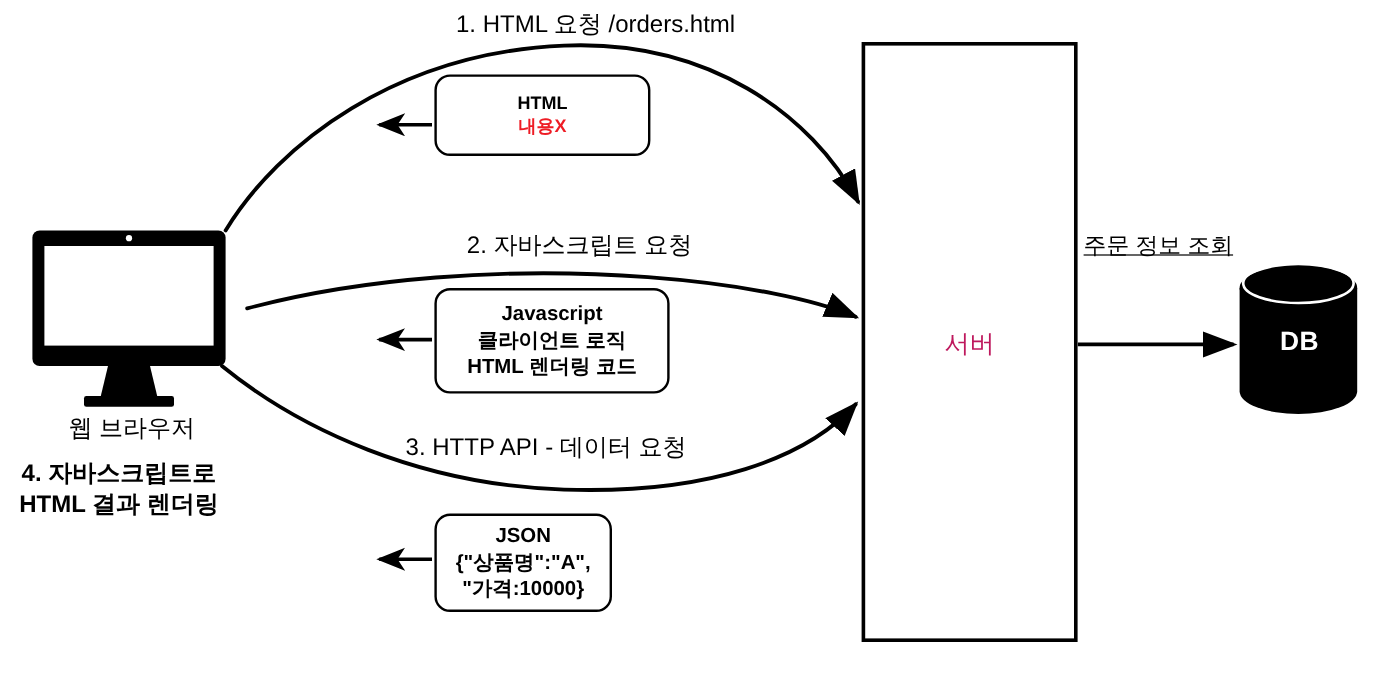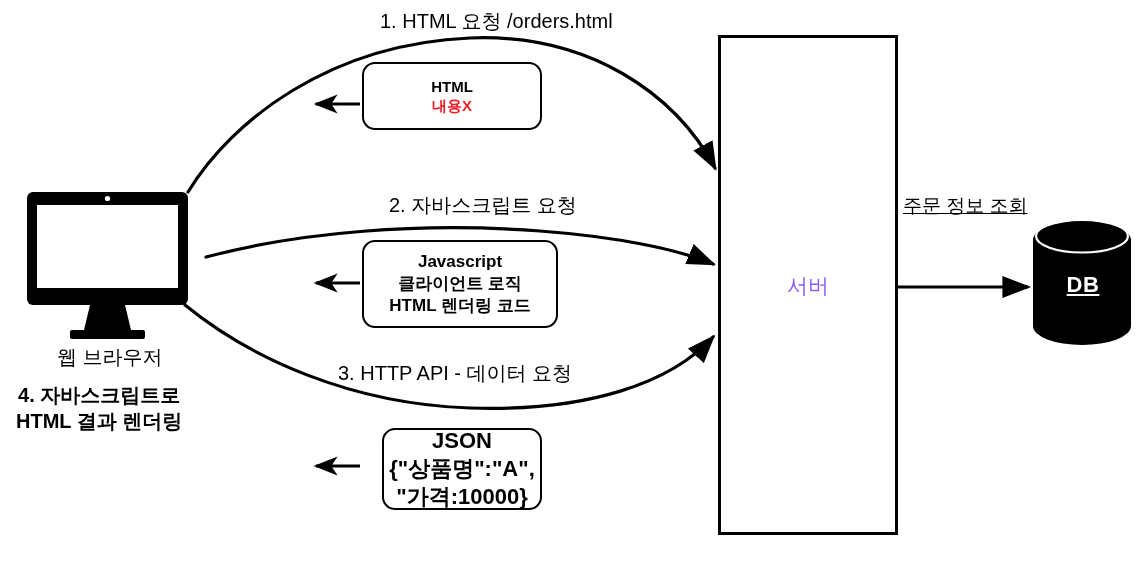--- a/index.html
+++ b/index.html
@@ -42,21 +42,21 @@
     color: #000000;
     line-height: 1.28;
   }
   .info-box .ln {
     display: block;
     white-space: nowrap;
   }
 
   #box-html   { left: 362px; top: 62px;  width: 180px; height: 68px;  font-size: 15px; }
   #box-js     { left: 362px; top: 240px; width: 196px; height: 88px;  font-size: 17px; }
-  #box-json   { left: 382px; top: 428px; width: 160px; height: 82px;  font-size: 22px; }
+  #box-json   { left: 362px; top: 428px; width: 148px; height: 82px;  font-size: 17px; }
 
   .red { color: #ee1c25; }
 
   
   .lbl {
     position: absolute;
     color: #000000;
     font-size: 20px;
     font-weight: 400;
     white-space: nowrap;
@@ -82,35 +82,34 @@
     border: 3px solid #000000;
     background: #ffffff;
   }
   #server-label {
     position: absolute;
     left: 718px;
     top: 272px;
     width: 180px;
     text-align: center;
     font-size: 21px;
-    color: #8b5cf6;
+    color: #be185d;
   }
 
   
   #db-label {
     position: absolute;
     left: 1033px;
     top: 272px;
     width: 100px;
     text-align: center;
     font-size: 22px;
     font-weight: bold;
     color: #ffffff;
     letter-spacing: 0.5px;
-    text-decoration: underline;
   }
 </style>
 </head>
 <body>
 
 <div id="canvas">
 
   <svg id="vector-layer" viewBox="0 0 1147 563" xmlns="http://www.w3.org/2000/svg">
     <defs>
       <marker id="arrowSolid" markerWidth="9" markerHeight="9" refX="7.2" refY="3.2" orient="auto" markerUnits="strokeWidth">

